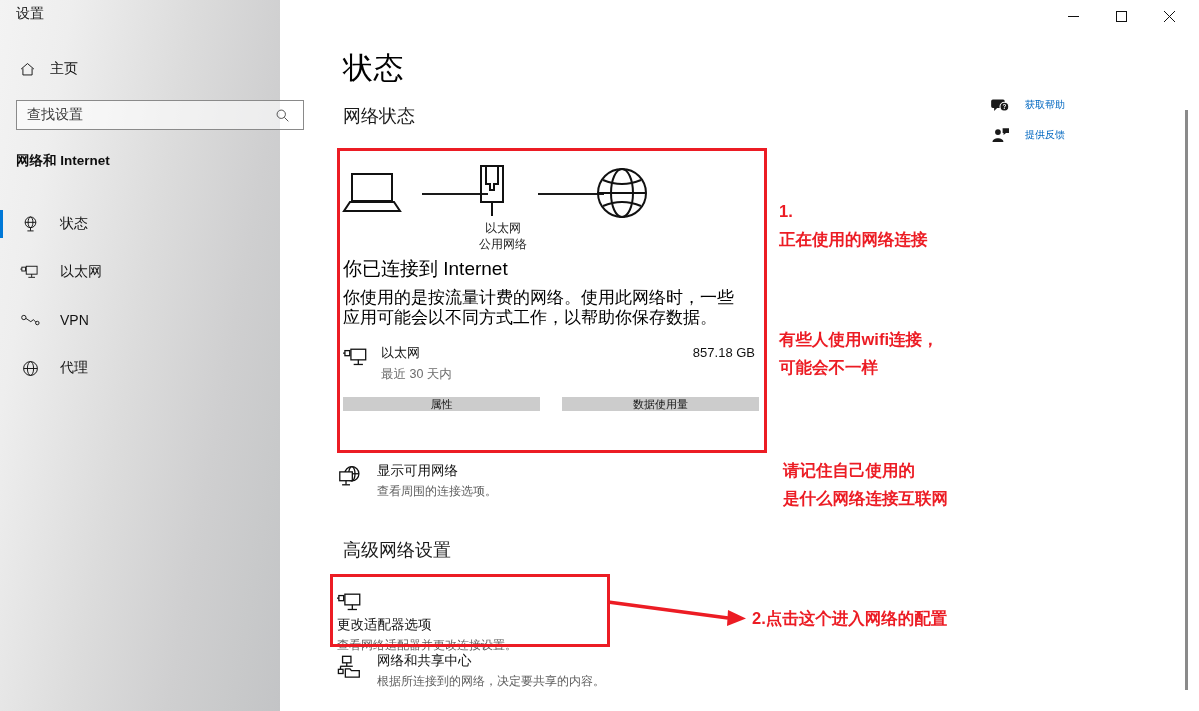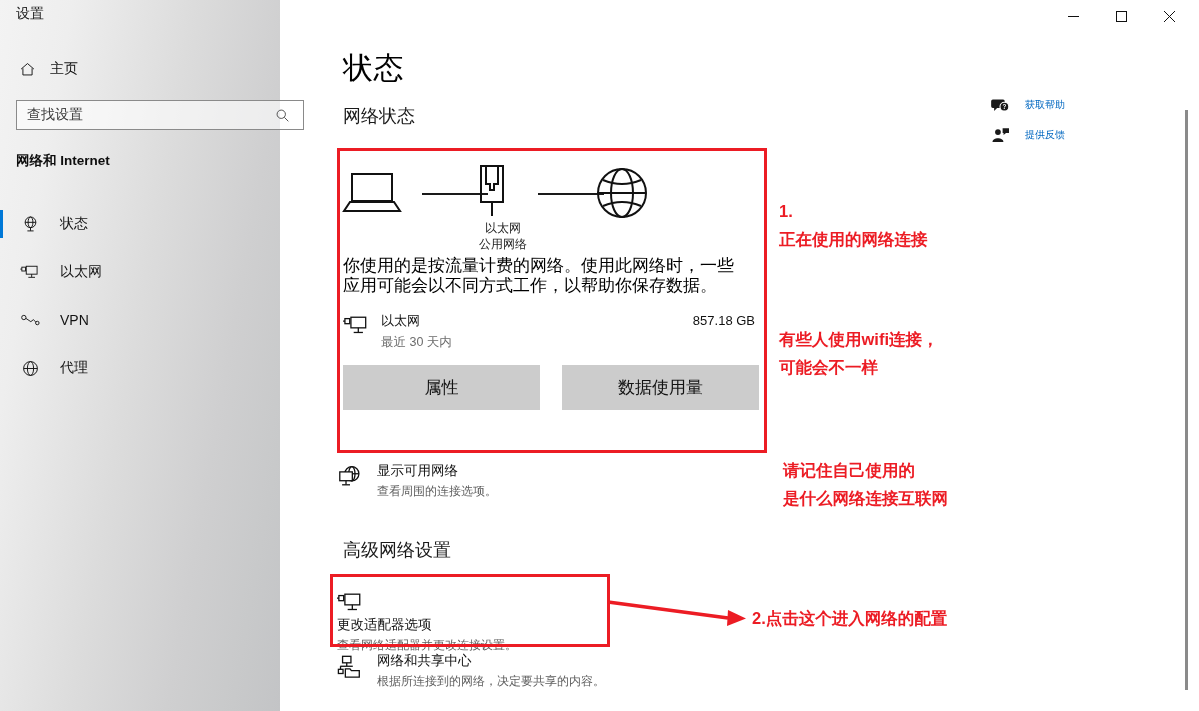--- a/index.html
+++ b/index.html
@@ -172,25 +172,25 @@
   .eth-ico { width: 38px; padding-top: 2px; flex: none; }
   .eth-names { flex: 1; }
   .eth-name { font-size: 13px; color: #111; }
   .eth-sub { font-size: 12.5px; color: #6c6c6c; margin-top: 4px; }
   .eth-usage { font-size: 13px; color: #111; padding-top: 1px; }
   .btn-row {
     display: flex; gap: 22px;
     margin: 14px 0 0 6px;
   }
   .flatbtn {
-    width: 197px; height: 45px;
+    width: 197px; height: 14px;
     background: #cccccc;
     border: none;
     font-family: "Liberation Sans", sans-serif;
-    font-size: 17px; color: #121212;
+    font-size: 11px; color: #121212;
     display: flex; align-items: center; justify-content: center;
     cursor: default;
   }
 
   
   .list-row {
     position: absolute;
     display: flex; align-items: flex-start;
     cursor: default;
   }
@@ -383,20 +383,21 @@
             <path d="M8 14 Q27 22 46 14" fill="none" stroke="#111" stroke-width="2"></path>
             <path d="M8 40 Q27 32 46 40" fill="none" stroke="#111" stroke-width="2"></path>
           </svg>
         </span>
         <div class="diag-caption">
           <div>以太网</div>
           <div>公用网络</div>
         </div>
       </div>
 
+      <div class="connected-title">你已连接到 Internet</div>
       <div class="connected-desc">你使用的是按流量计费的网络。使用此网络时，一些应用可能会以不同方式工作，以帮助你保存数据。</div>
 
       <div class="eth-row">
         <span class="eth-ico">
           <svg width="26" height="24" viewBox="0 0 28 26">
             <rect x="8.5" y="3.5" width="16" height="11.5" fill="none" stroke="#111" stroke-width="1.4"></rect>
             <line x1="16.5" y1="15" x2="16.5" y2="19.6" stroke="#111" stroke-width="1.4"></line>
             <line x1="11.5" y1="20" x2="21.5" y2="20" stroke="#111" stroke-width="1.4"></line>
             <rect x="2" y="5" width="5.2" height="5.5" fill="none" stroke="#111" stroke-width="1.4"></rect>
             <line x1="2" y1="7.8" x2="0" y2="7.8" stroke="#111" stroke-width="1.4"></line>

